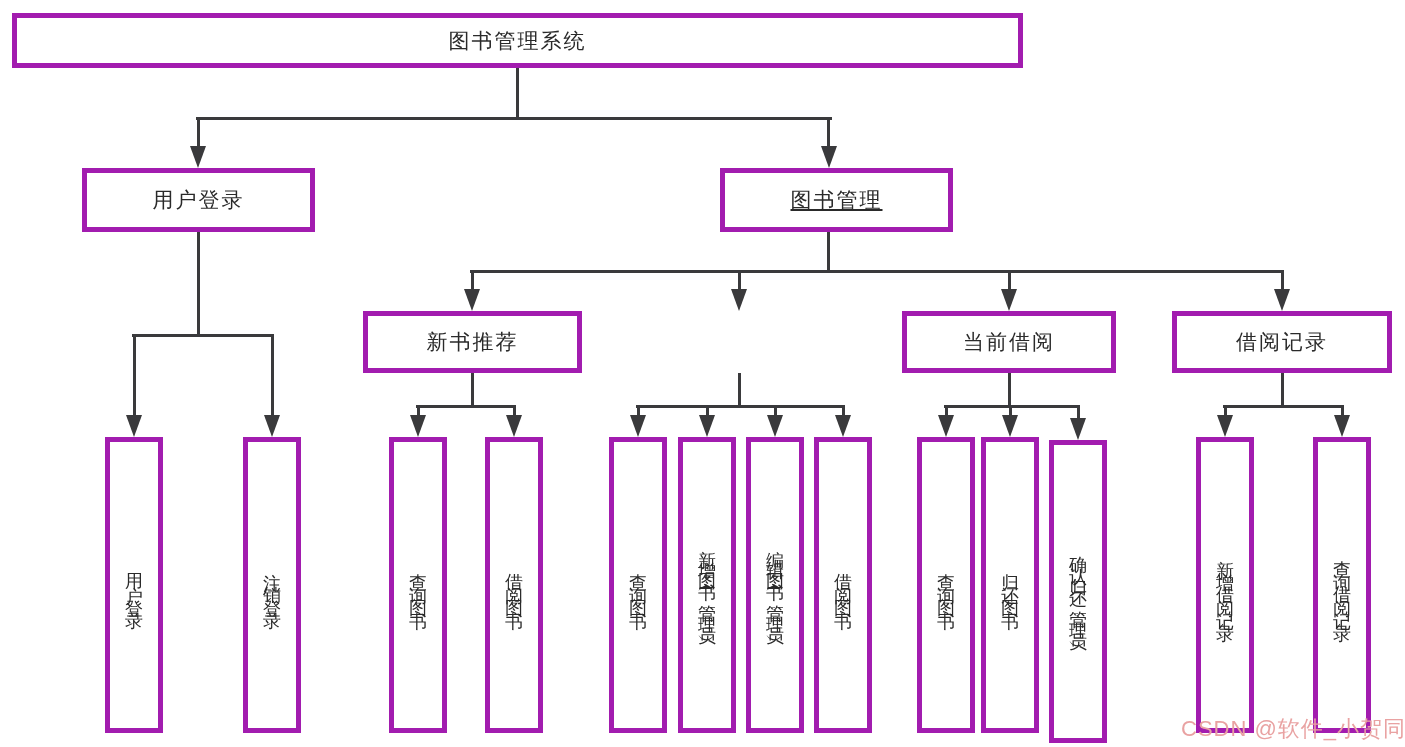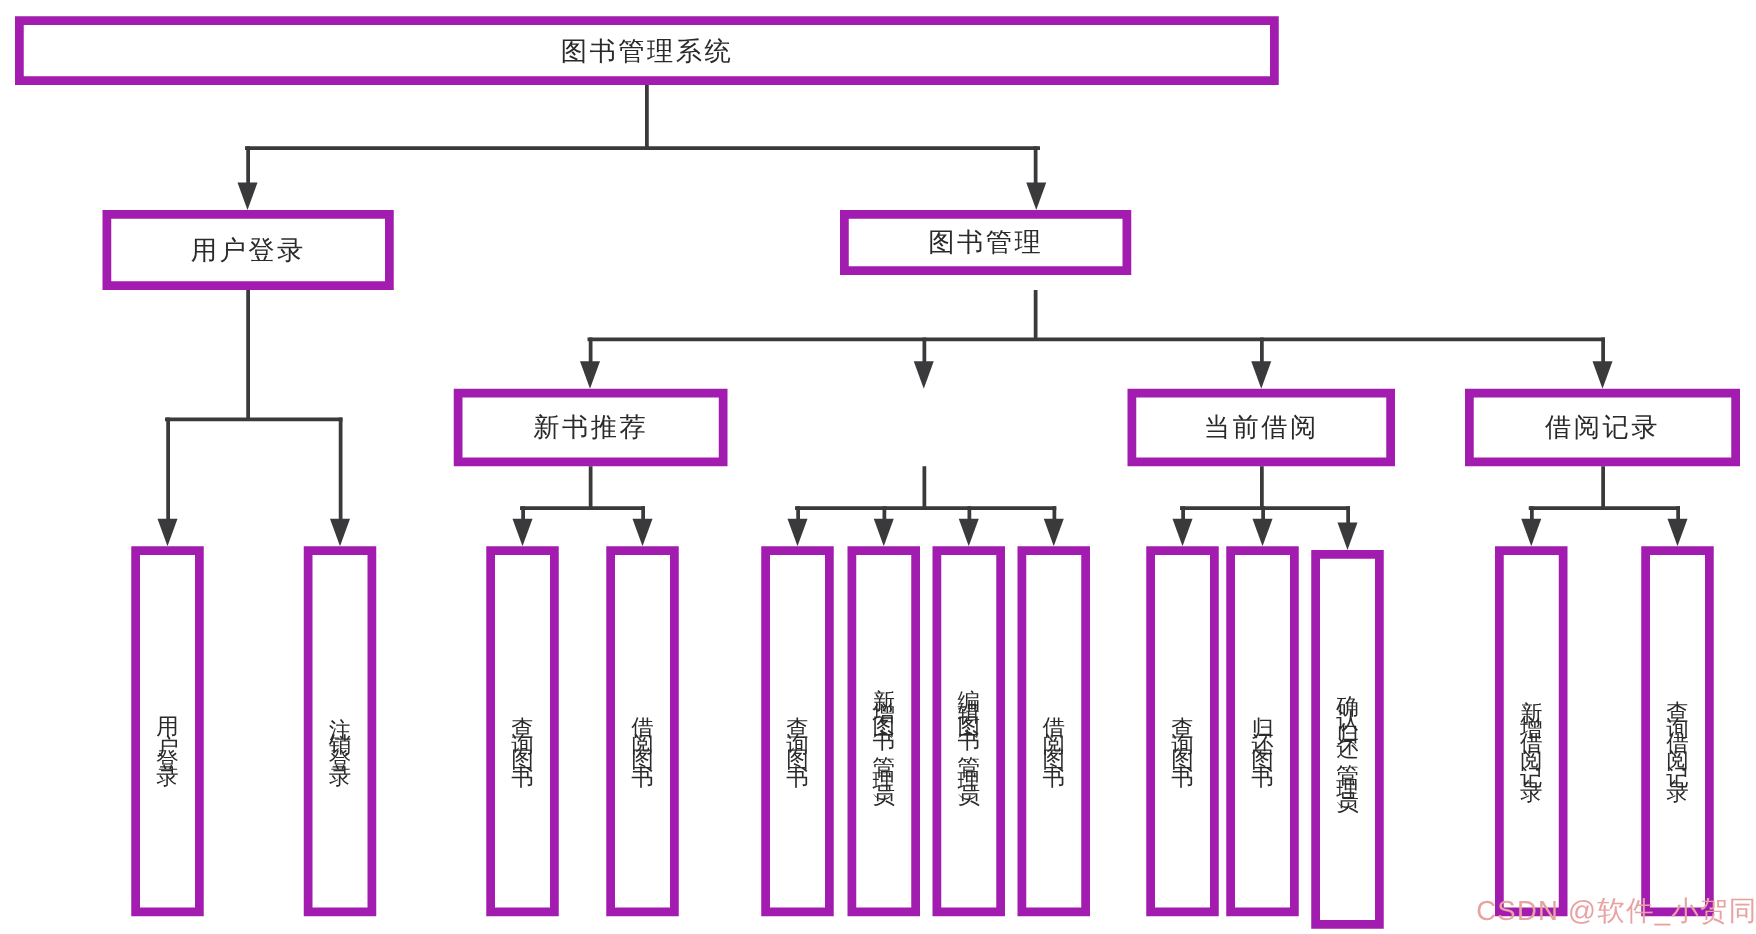--- a/index.html
+++ b/index.html
@@ -1,21 +1,21 @@
 <!DOCTYPE html>
 <html><head>
 <meta charset="utf-8">
 <style>
   html,body{margin:0;padding:0;background:#fff;}
   .stage{
     position:relative;width:1405px;height:747px;background:#ffffff;
     font-family:"Liberation Sans","DejaVu Sans",sans-serif;overflow:hidden;
   }
   .box{
-    position:absolute;background:#fff;border:7px solid #a21caf;box-sizing:border-box;
+    position:absolute;background:#fff;border:5px solid #a21caf;box-sizing:border-box;
     display:flex;align-items:center;justify-content:center;
     color:#2a2a2a;font-size:21px;letter-spacing:2px;white-space:nowrap;
   }
   .leaf{width:58px;height:296px;}
   .vtext{
     writing-mode:vertical-rl;text-orientation:mixed;
     font-size:18px;letter-spacing:13px;color:#2a2a2a;line-height:1;
   }
   .leaf--long .vtext{letter-spacing:11px;}
   .vl{position:absolute;width:3px;background:#3a3a3c;}
@@ -42,21 +42,21 @@
   <div class="vl" style="left:516px;top:68px;height:52px;"></div>
   <div class="hl" style="left:196px;top:117px;width:636px;"></div>
   <div class="vl" style="left:197px;top:117px;height:31px;"></div>
   <div class="ar" style="left:190px;top:146px;"></div>
   <div class="vl" style="left:827px;top:117px;height:31px;"></div>
   <div class="ar" style="left:821px;top:146px;"></div>
 
   <div class="box" style="left:82px;top:168px;width:233px;height:64px;">
     <span>用户登录</span>
   </div>
-  <div class="box" style="left:672px;top:168px;width:233px;height:52px;">
+  <div class="box" style="left:720px;top:168px;width:233px;height:64px;text-decoration:underline;">
     <span>图书管理</span>
   </div>
 
   <div class="vl" style="left:197px;top:232px;height:104px;"></div>
   <div class="hl" style="left:132px;top:334px;width:142px;"></div>
   <div class="vl" style="left:133px;top:334px;height:83px;"></div>
   <div class="ar" style="left:126px;top:415px;"></div>
   <div class="vl" style="left:271px;top:334px;height:83px;"></div>
   <div class="ar" style="left:264px;top:415px;"></div>
 

